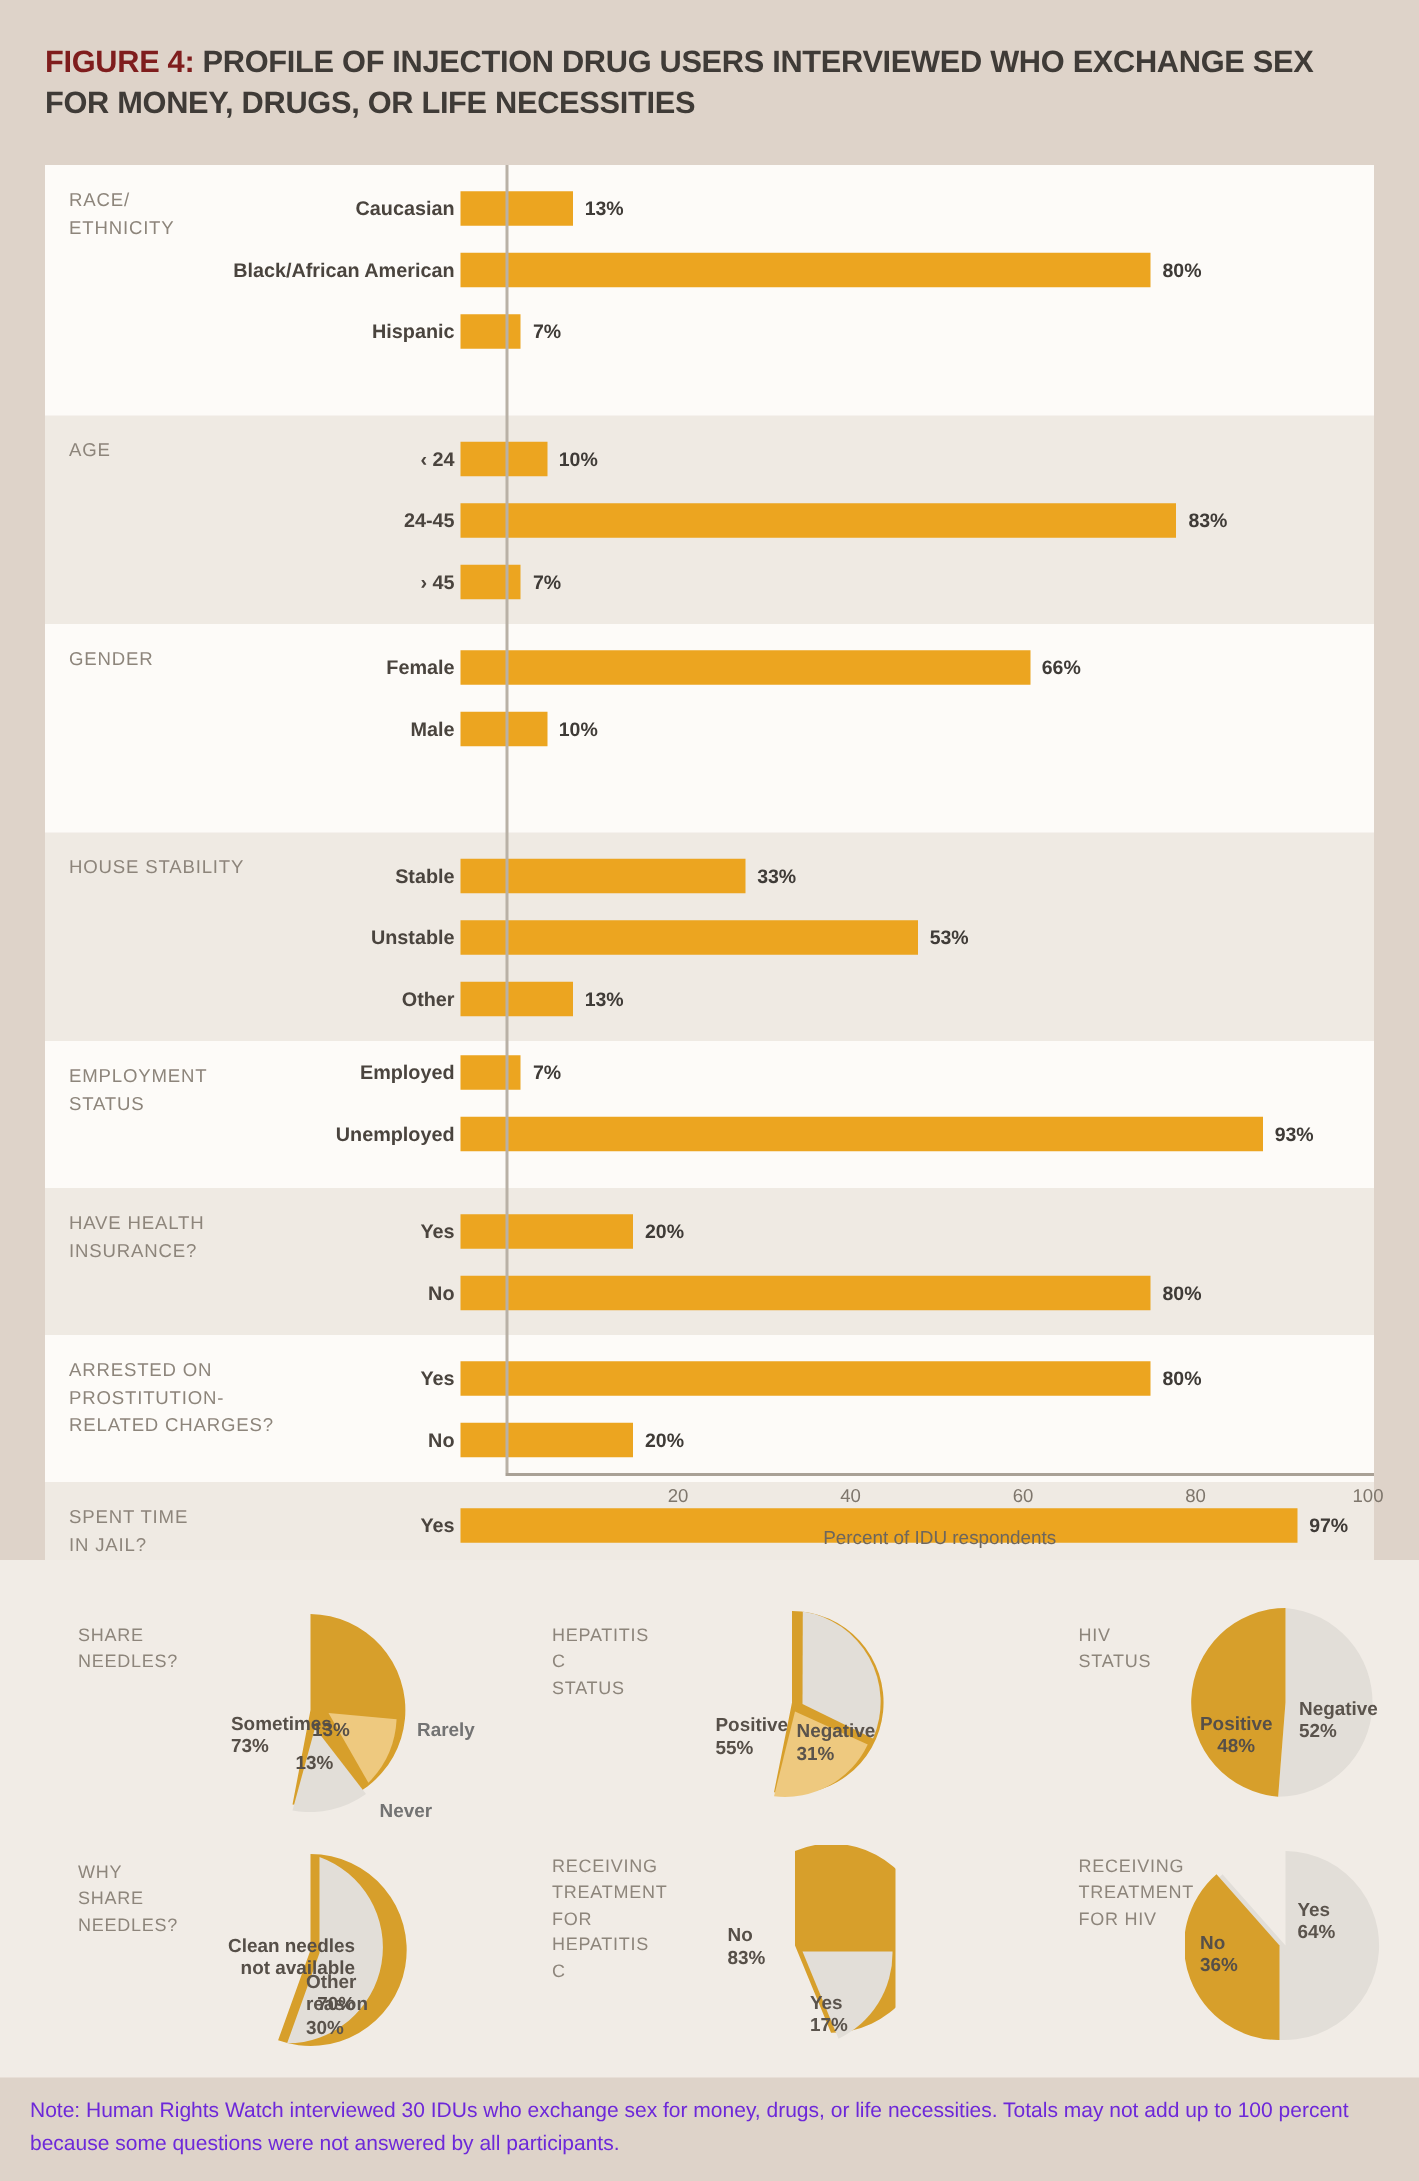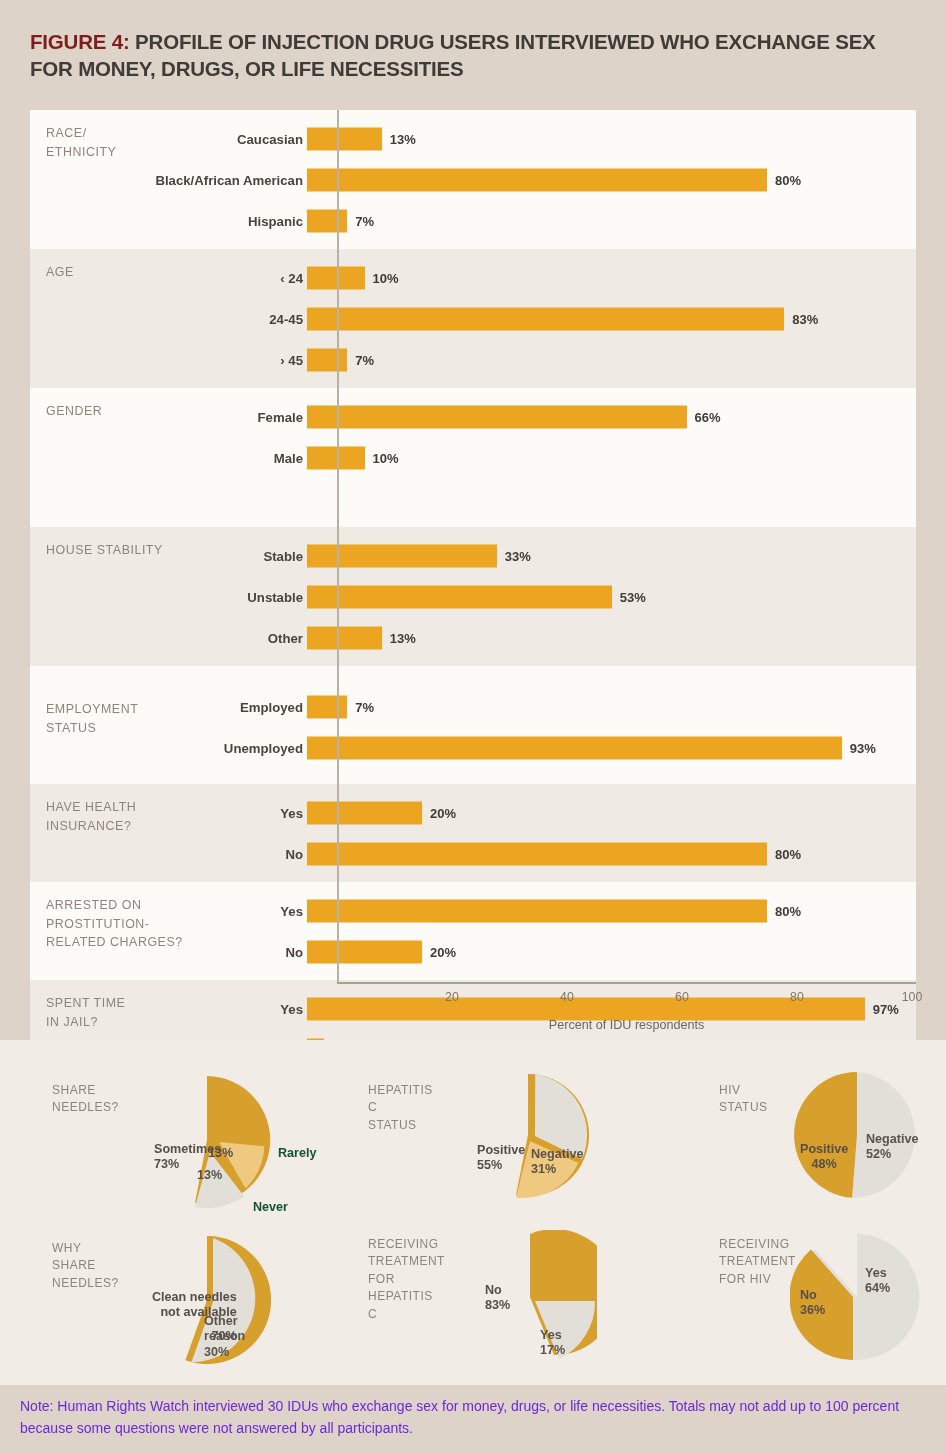--- a/index.html
+++ b/index.html
@@ -73,21 +73,21 @@
   }
   .pie-cell { position:absolute; }
   .pie-title {
     position:absolute; font-size:12px; letter-spacing:0.5px; color:#8d857b;
     line-height:1.45; text-transform:uppercase; text-align:left;
   }
   .pie-label {
     position:absolute; font-size:12.6px; font-weight:bold; color:#564f48;
     line-height:1.22; white-space:nowrap;
   }
-  .pie-label.lt { color:#14532d;padding-left:25px; }
+  .pie-label.lt { color:#737373;padding-left:25px; }
   .pie-label.onwhite { color:#5a534c; }
 
   
   .note {
     position:absolute; left:20px; top:1396px; width:880px;
     font-size:14px; line-height:1.55; color:#6d28d9;
   }
 </style>
 </head>
 <body>
@@ -117,21 +117,21 @@
             <div class="bar" style="width: 460px;"></div>
             <div class="bar-value" style="left: 745px;">80%</div>
           </div>
           <div class="row">
             <div class="row-label">Hispanic</div>
             <div class="bar" style="width: 40.25px;"></div>
             <div class="bar-value" style="left: 325.25px;">7%</div>
           </div>
         </div>
       </div>
-      <div class="band alt" style="height: 139px;">
+      <div class="band alt" style="height: 139px; margin-top: 28px;">
         <div class="group-label">
           <div>AGE</div>
         </div>
         <div class="rows" style="padding-top: 8px;">
           <div class="row">
             <div class="row-label">‹ 24</div>
             <div class="bar" style="width: 57.5px;"></div>
             <div class="bar-value" style="left: 342.5px;">10%</div>
           </div>
           <div class="row">
@@ -183,21 +183,21 @@
             <div class="bar" style="width: 74.75px;"></div>
             <div class="bar-value" style="left: 359.75px;">13%</div>
           </div>
         </div>
       </div>
       <div class="band plain" style="height: 98px;">
         <div class="group-label">
           <div>EMPLOYMENT</div>
           <div>STATUS</div>
         </div>
-        <div class="rows" style="padding-top: 0; margin-top: 20px;">
+        <div class="rows" style="padding-top: 0;">
           <div class="row">
             <div class="row-label">Employed</div>
             <div class="bar" style="width: 40.25px;"></div>
             <div class="bar-value" style="left: 325.25px;">7%</div>
           </div>
           <div class="row">
             <div class="row-label">Unemployed</div>
             <div class="bar" style="width: 534.75px;"></div>
             <div class="bar-value" style="left: 819.75px;">93%</div>
           </div>

